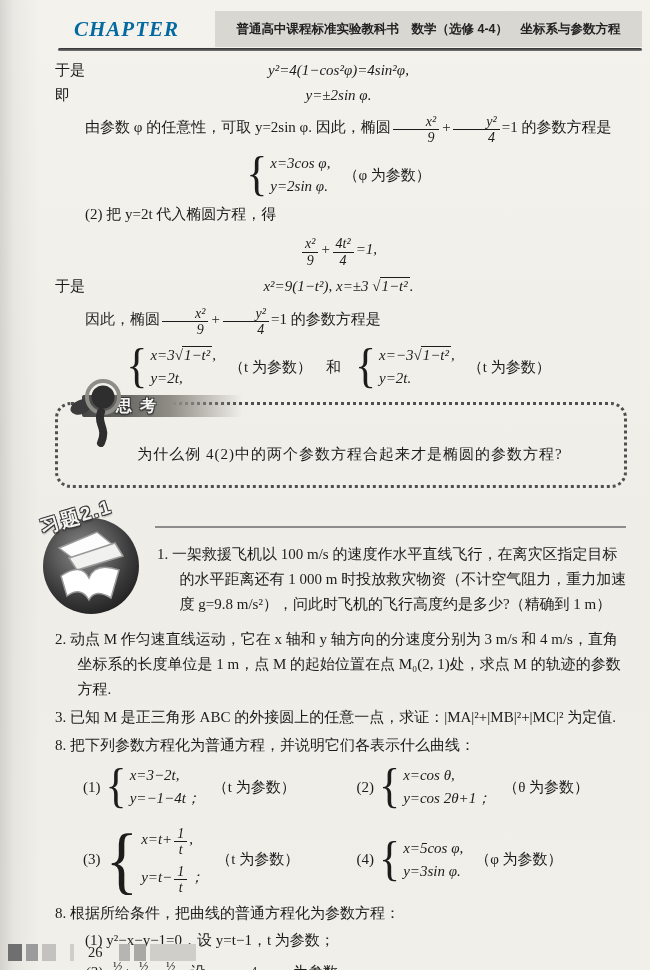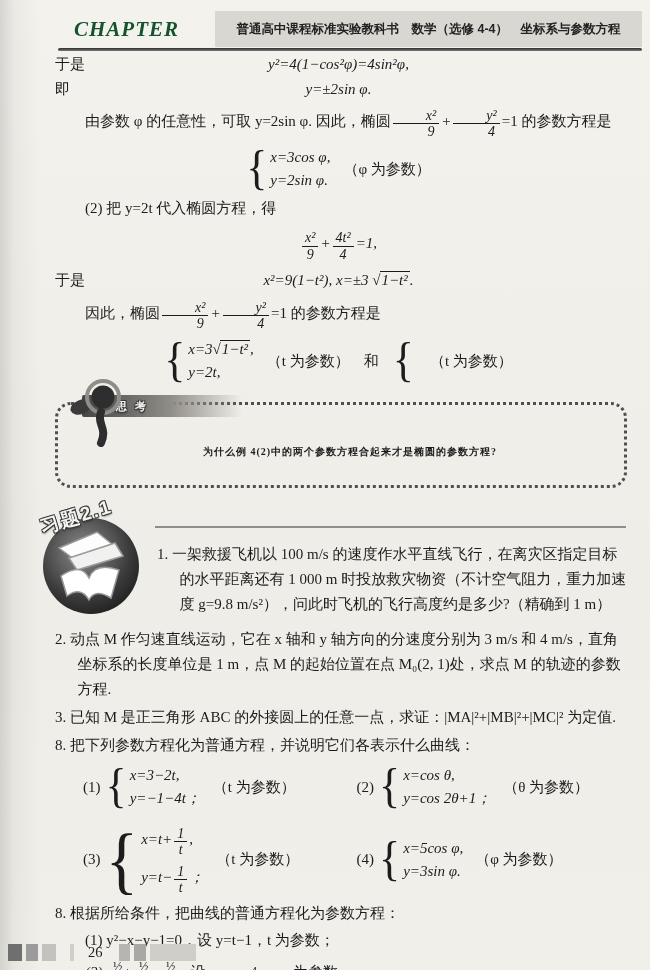--- a/index.html
+++ b/index.html
@@ -11,30 +11,30 @@
       linear-gradient(90deg, rgba(0,0,0,.12) 0, rgba(0,0,0,.04) 14px, rgba(0,0,0,0) 40px),
       linear-gradient(#f4f2ed,#efede7 60%,#f1efe9);
   }
   .math { font-style:italic;text-align:center; }
   .outline-text {
     color:#f4f4f2; font-weight:bold;
     text-shadow:-1px -1px 0 #3a3a3a,1px -1px 0 #3a3a3a,-1px 1px 0 #3a3a3a,1px 1px 0 #3a3a3a,0 2px 2px rgba(0,0,0,.35);
   }
   
   .header { position:absolute; top:10px; left:60px; right:8px; height:38px; }
-  .chapter { position:absolute; left:14px; top:7px; font-style:italic; font-weight:bold; font-size:21px; letter-spacing:1px; color:#14532d; }
+  .chapter { position:absolute; left:14px; top:7px; font-style:italic; font-weight:bold; font-size:21px; letter-spacing:1px; color:#0369a1; }
   .title-bar {
     position:absolute; left:155px; right:0; top:1px; height:36px; background:#d9d7d1;
     display:flex; align-items:center; justify-content:center;
     font-family:"Liberation Sans","DejaVu Sans",sans-serif; font-weight:bold; font-size:12.5px; color:#222;
   }
   .header-rule { position:absolute; top:48px; left:58px; right:8px; height:3px;
     background:linear-gradient(#2e2e2e,#777); border-radius:2px; }
   
-  .content { position:absolute; top:52px; left:55px; right:28px; }
+  .content { position:absolute; top:58px; left:55px; right:28px; }
   .eqrow { position:relative; text-align:center; line-height:24px; margin-bottom:1px; }
   .side-label { position:absolute; left:0; top:0; font-style:normal; }
   .para { text-indent:2em; line-height:24px; margin-top:3px; }
   .para.has-frac { line-height:38px; margin-top:1px; }
   .frac { display:inline-block; vertical-align:middle; text-align:center; line-height:1.1;
           font-size:14px; margin:0 2px; transform:translateY(-2px); }
   .frac .num { display:block; border-bottom:1px solid #1c1c1c; padding:0 3px;margin-top:6px; }
   .frac .den { display:block; }
   .sqrt { display:inline-block; white-space:nowrap; }
   .sqrt .radical { font-style:normal; }
@@ -49,24 +49,24 @@
   .sys-line { display:block; white-space:nowrap; }
   .sys-note { margin-left:7px; font-style:normal; }
   .conj { margin:0 8px; }
   .eq-center { text-align:center; margin:3px 0; line-height:40px; }
   
   .think-box { position:absolute; top:402px; left:55px; width:572px; height:86px;
     border:3px dotted #4f4f4f; border-radius:16px; }
   .badge-bar { position:absolute; left:24px; top:-10px; width:160px; height:22px;
     background:linear-gradient(90deg,#454545,#8f8d86 55%,rgba(160,158,150,0)); border-radius:2px;
     display:flex; align-items:center; padding-left:34px; }
-  .badge-text { font-size:11px; letter-spacing:8px; }
+  .badge-text { font-size:16px; letter-spacing:8px; }
   .mic-icon { position:absolute; left:-12px; top:-22px; }
   .think-question { position:absolute; top:40px; left:28px; right:10px; text-align:center;
-    font-size:10px; letter-spacing:1px;font-weight:bold; }
+    font-size:15px; letter-spacing:1px; }
   
   .exercise { position:absolute; top:510px; left:35px; right:20px; }
   .ex-badge { position:absolute; left:-6px; top:-8px; width:126px; height:122px; }
   .ex-badge-label { position:absolute; left:10px; top:2px; transform:rotate(-17deg);
     font-family:"Liberation Sans","DejaVu Sans",sans-serif; font-size:19px; letter-spacing:2px; white-space:nowrap; }
   .ex-rule { position:absolute; left:120px; top:16px; right:4px; height:2px; background:#8d8d8d; }
   .ex-p1 { margin:32px 0 0 122px; line-height:25px; padding-left:1.5em; text-indent:-1.5em;font-family:Liberation Serif, serif; }
   .prob-list { margin:10px 0 0 20px; line-height:25px; }
   .prob { padding-left:1.5em; text-indent:-1.5em; margin-top:3px; }
   .eq-grid { display:grid; grid-template-columns:1fr 1fr; margin:6px 0 2px 28px; row-gap:12px; }
@@ -131,20 +131,24 @@
         <span class="brace">{</span>
         <span class="sys-lines math">
           <span class="sys-line"><span>x=3</span><span class="sqrt"><span class="radical">√</span><span class="rad">1−t²</span></span><span>,</span></span>
           <span class="sys-line">y=2t,</span>
         </span>
       </span>
       <span class="sys-note">（t 为参数）</span>
       <span class="conj">和</span>
       <span class="system">
         <span class="brace">{</span>
+        <span class="sys-lines math">
+          <span class="sys-line"><span>x=−3</span><span class="sqrt"><span class="radical">√</span><span class="rad">1−t²</span></span><span>,</span></span>
+          <span class="sys-line">y=2t.</span>
+        </span>
       </span>
       <span class="sys-note">（t 为参数）</span>
     </div>
   </main>
 
   <section class="think-box">
     <div class="badge-bar">
       <svg class="mic-icon" width="64" height="74" viewBox="0 0 64 74">
         <ellipse cx="11" cy="34" rx="11" ry="7" fill="#3b3b3b" transform="rotate(-22 11 34)"></ellipse>
         <circle cx="33" cy="24" r="16" fill="none" stroke="#8f8d88" stroke-width="4"></circle>

